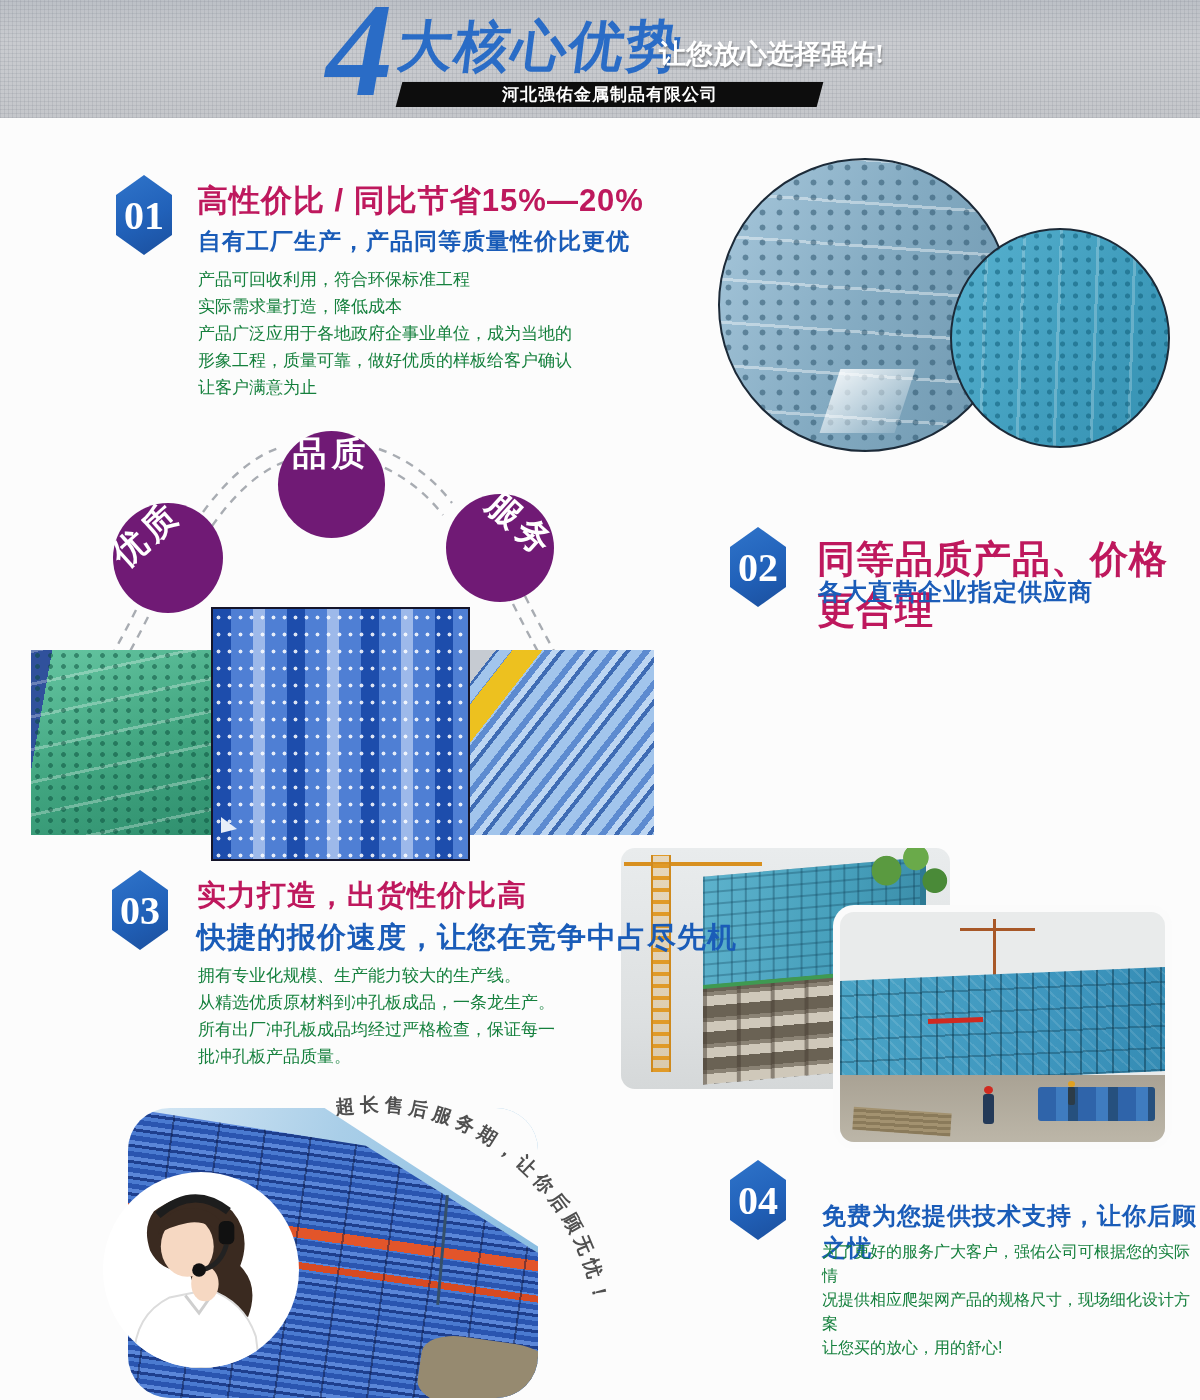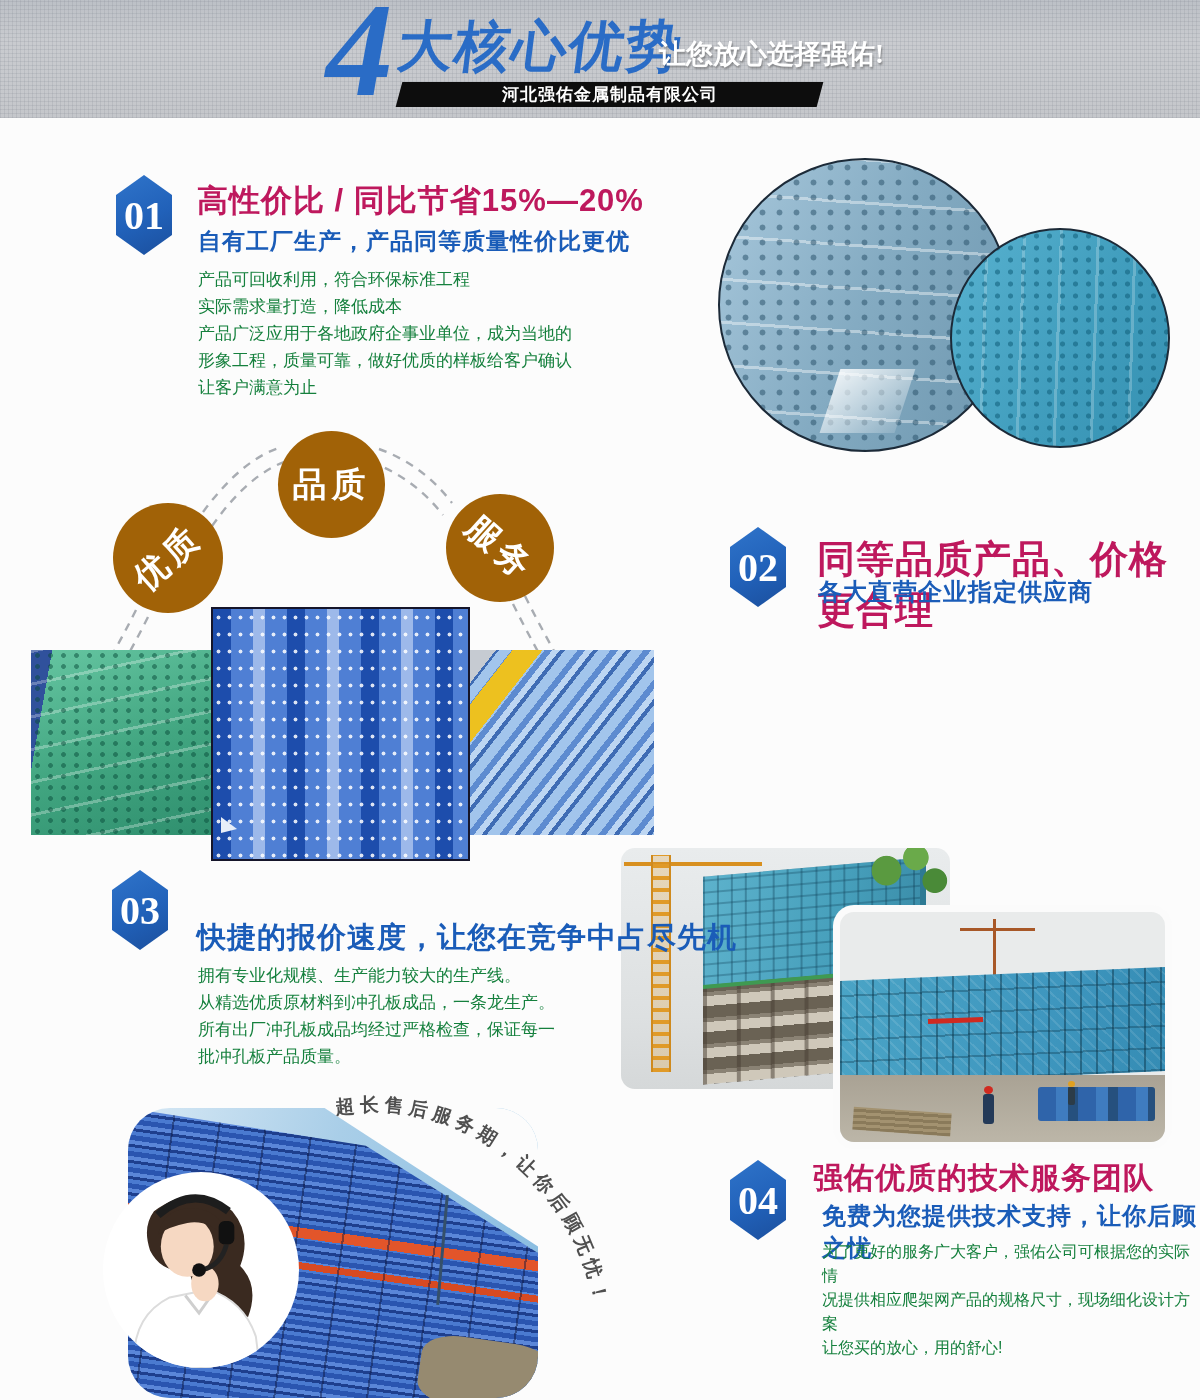--- a/index.html
+++ b/index.html
@@ -36,22 +36,22 @@
   .s1-hex{left:116px;top:175px;} .s1-t{left:197px;top:180px;font-size:31px;}
   .s1-st{left:198px;top:226px;font-size:23px;} .s1-b{left:198px;top:266px;line-height:27px;}
   .s2-hex{left:730px;top:527px;} .s2-t{left:817px;top:534px;font-size:38px;}
   .s2-st{left:818px;top:576px;font-size:24px;} .s2-b{left:818px;top:620px;line-height:28px;}
   .s3-hex{left:112px;top:870px;} .s3-t{left:197px;top:876px;font-size:29px;}
   .s3-st{left:197px;top:918px;font-size:29px;} .s3-b{left:198px;top:962px;line-height:27px;}
   .s4-hex{left:730px;top:1160px;} .s4-t{left:813px;top:1158px;font-size:30px;}
   .s4-st{left:822px;top:1200px;font-size:24px;} .s4-b{left:822px;top:1240px;line-height:24px;font-size:16px;}
 
   
-  .qc{position:absolute;border-radius:50%;background:#a16207;z-index:3;
-    display:flex;align-items:center;justify-content:center;color:#fff;
+  .qc{position:absolute;border-radius:50%;background:#701a75;z-index:3;
+    display:flex;justify-content:center;color:#fff;
     font-size:34px;font-weight:bold;letter-spacing:5px;}
   .c-left{left:113px;top:503px;width:110px;height:110px;}
   .c-left b{transform:rotate(-42deg);font-weight:bold;}
   .c-center{left:278px;top:431px;width:107px;height:107px;}
   .c-right{left:446px;top:494px;width:108px;height:108px;}
   .c-right b{transform:rotate(42deg);font-weight:bold;}
   .overlay{position:absolute;left:0;top:0;z-index:2;}
 
   
   .ph{position:absolute;overflow:hidden;}
@@ -217,20 +217,21 @@
 
   <div class="hex s2-hex">
     <span>02</span>
   </div>
   <h2 class="adv-t s2-t">同等品质产品、价格更合理</h2>
   <h3 class="adv-st s2-st">各大直营企业指定供应商</h3>
 
   <div class="hex s3-hex">
     <span>03</span>
   </div>
+  <h2 class="adv-t s3-t">实力打造，出货性价比高</h2>
   <h3 class="adv-st s3-st">快捷的报价速度，让您在竞争中占尽先机</h3>
   <p class="adv-b s3-b">拥有专业化规模、生产能力较大的生产线。
 从精选优质原材料到冲孔板成品，一条龙生产。
 所有出厂冲孔板成品均经过严格检查，保证每一
 批冲孔板产品质量。</p>
 
   <div class="ph ph-b1">
     <div class="b1-jib"></div>
     <div class="b1-mast"></div>
     <div class="b1-mesh"></div>
@@ -276,19 +277,18 @@
       <path id="svcArc" d="M 336 1114 C 430 1100 505 1138 558 1212 C 585 1250 597 1298 601 1348" fill="none"></path>
     </defs>
     <text>
       <textPath href="#svcArc">超长售后服务期，让你后顾无忧！</textPath>
     </text>
   </svg>
 
   <div class="hex s4-hex">
     <span>04</span>
   </div>
-  <h2 class="adv-t s4-t">强佑优质的技术服务团队</h2>
   <h3 class="adv-st s4-st">免费为您提供技术支持，让你后顾之忧</h3>
   <p class="adv-b s4-b">为了更好的服务广大客户，强佑公司可根据您的实际情
 况提供相应爬架网产品的规格尺寸，现场细化设计方案
 让您买的放心，用的舒心!</p>
 
 </div>
 
 </body></html>

